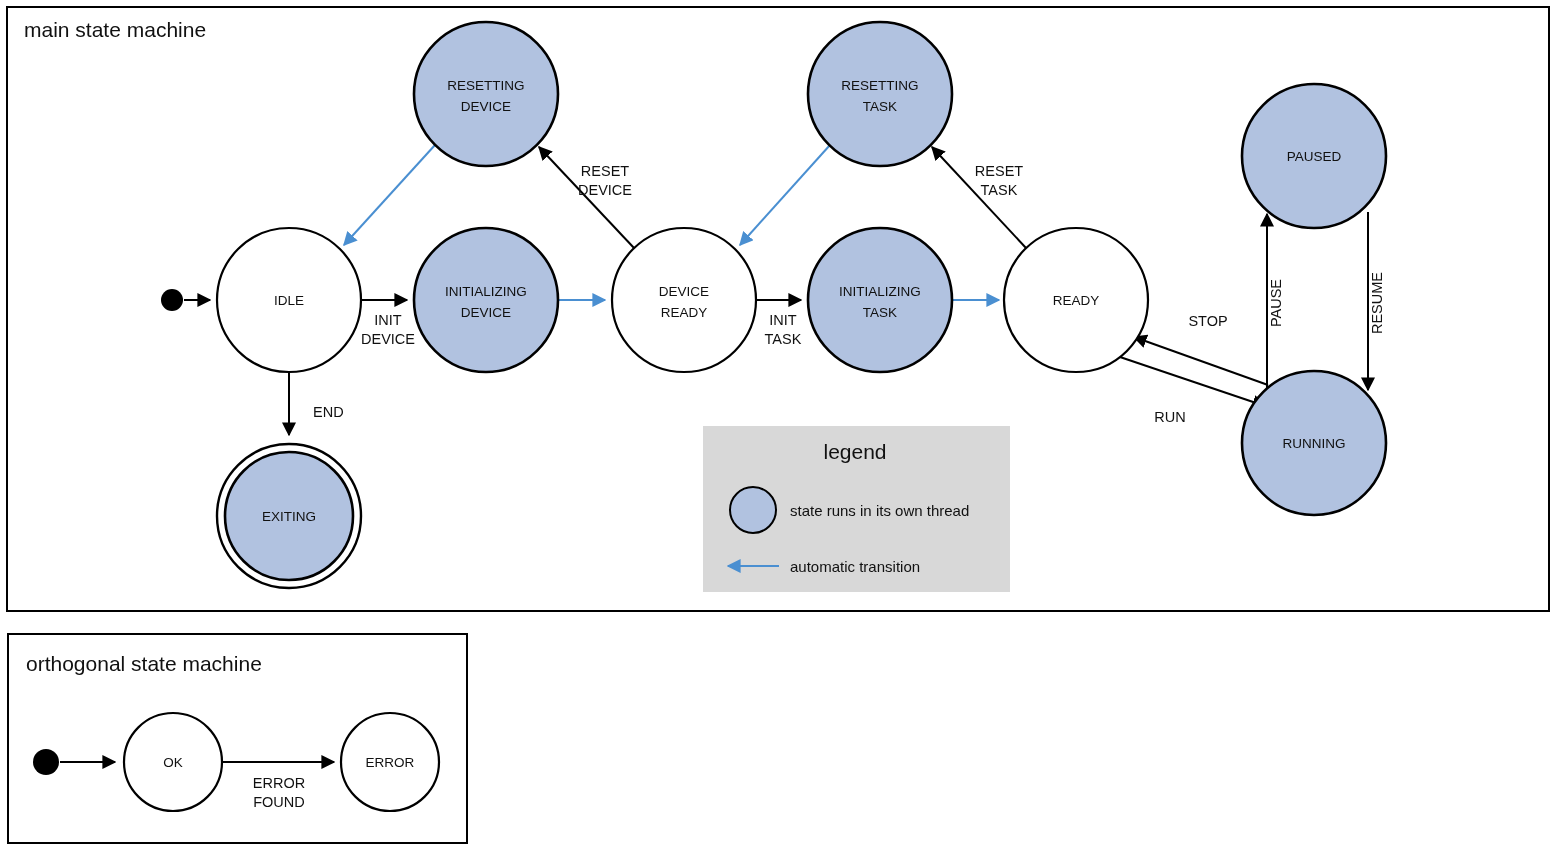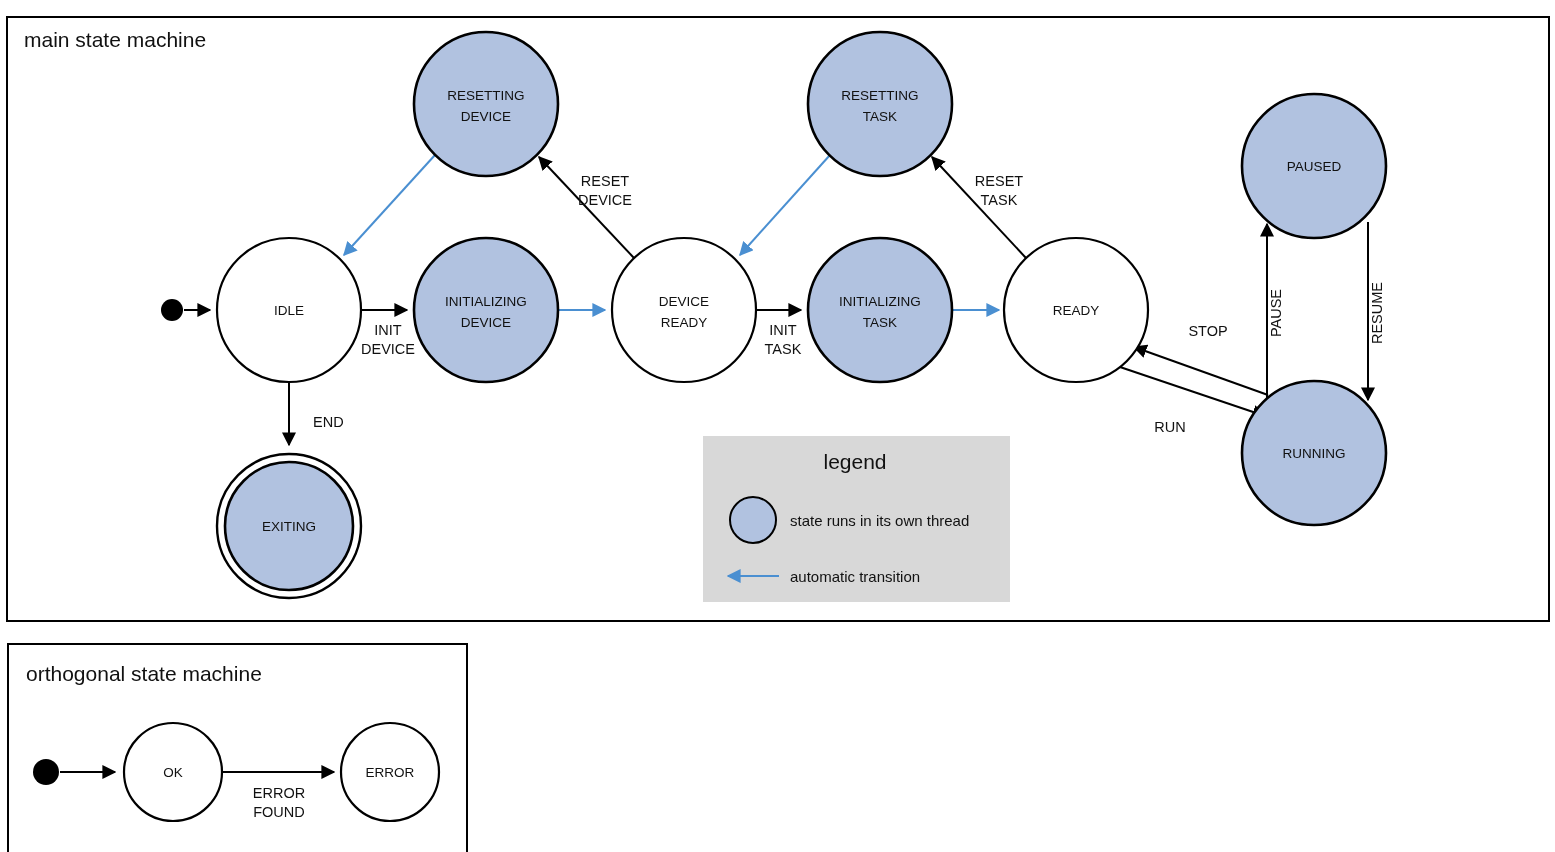--- a/index.html
+++ b/index.html
@@ -10,21 +10,20 @@
   body {
     font-family: "Liberation Sans", sans-serif;
     width: 1555px;
     height: 852px;
     overflow: hidden;
   }
   #canvas {
     position: relative;
     width: 1555px;
     height: 668px;
-    margin-top: 10px;
   }
   svg#diagram {
     position: absolute;
     top: 0;
     left: 0;
     width: 1555px;
     height: 852px;
   }
   .frame-rect {
     fill: #ffffff;

